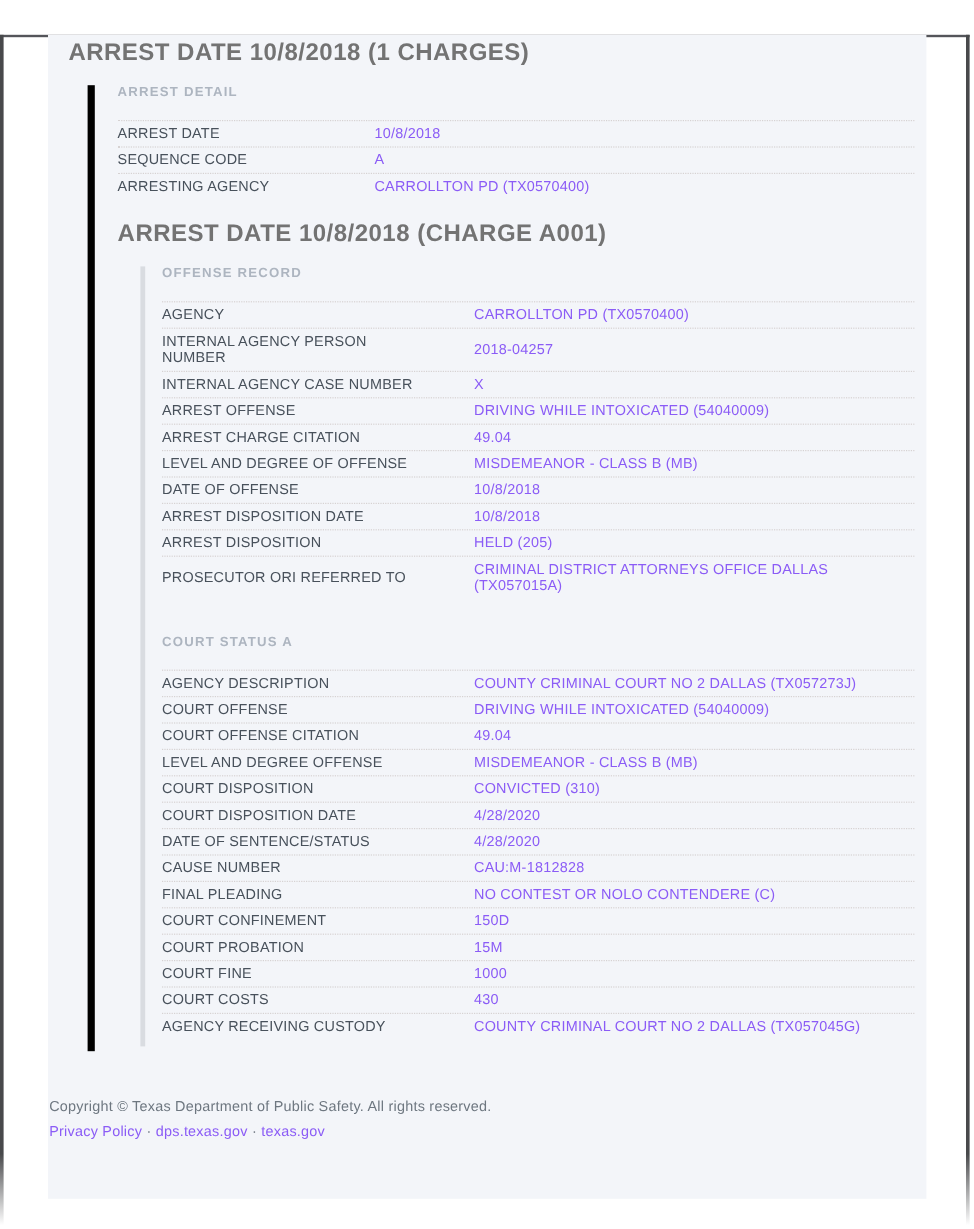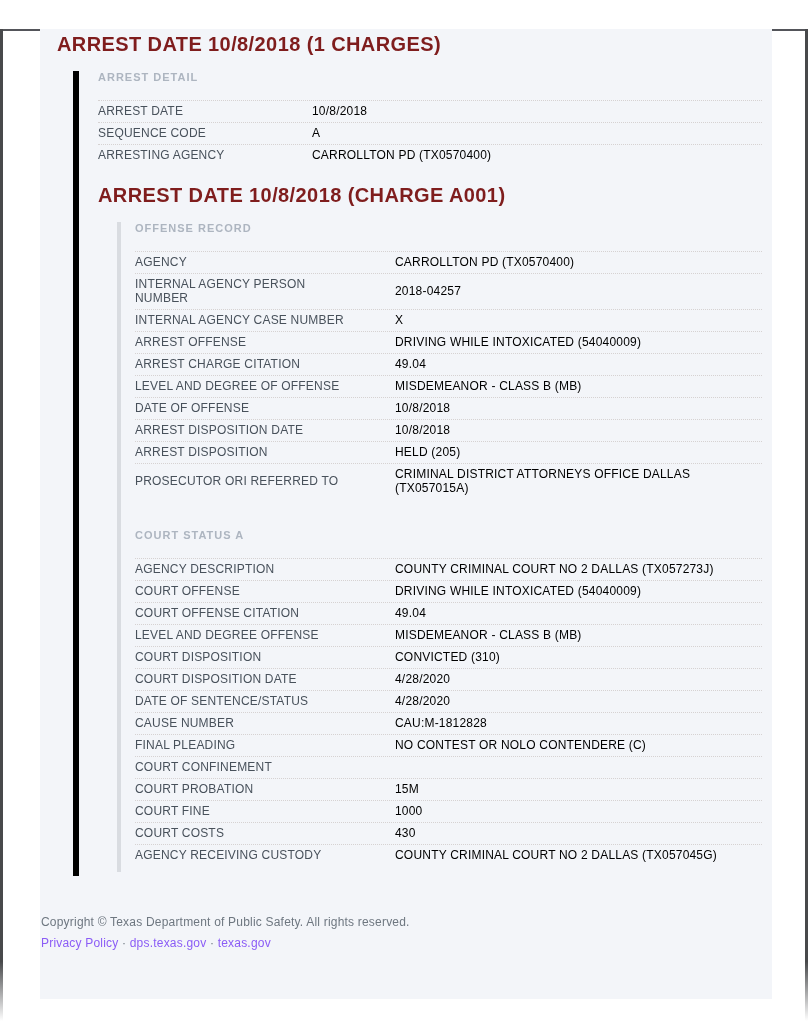--- a/index.html
+++ b/index.html
@@ -36,21 +36,21 @@
     padding: 2px 0 0 0;
     overflow: hidden;
   }
 
   .heading {
     margin: 0 0 0 17px;
     font-size: 20px;
     line-height: 26px;
     font-weight: 600;
     letter-spacing: 0.4px;
-    color: #7f1d1d;
+    color: #737373;
   }
   .heading.charge { margin: 16px 0 0 0; }
 
   .section-outer {
     margin: 6px 10px 0 33px;
     border-left: 6px solid #000000;
     padding: 0 0 4px 19px;
   }
   .section-inner {
     margin: 12px 0 0 19px;
@@ -74,21 +74,21 @@
     grid-template-columns: 214px 1fr;
     padding: 3px 0 4px 0;
     border-top: 1px dotted #d6d2d2;
     font-size: 12px;
     line-height: 14px;
     letter-spacing: 0.2px;
     align-items: center;
   }
   .kv-narrow .row { grid-template-columns: 215px 1fr; column-gap: 8px; gap: 45px; }
   .lbl { color: #48515b; }
-  .val { color: #000000; }
+  .val { color: #8b5cf6; }
 
   .page-footer {
     margin: 36px 0 0 1px;
     font-size: 12px;
     line-height: 21px;
     letter-spacing: 0.2px;
     color: #6e7780;
   }
   .page-footer a {
     color: #8b5cf6;
@@ -205,20 +205,21 @@
             <div class="row">
               <div class="lbl">CAUSE NUMBER</div>
               <div class="val">CAU:M-1812828</div>
             </div>
             <div class="row">
               <div class="lbl">FINAL PLEADING</div>
               <div class="val">NO CONTEST OR NOLO CONTENDERE (C)</div>
             </div>
             <div class="row">
               <div class="lbl">COURT CONFINEMENT</div>
+              <div class="val">150D</div>
             </div>
             <div class="row">
               <div class="lbl">COURT PROBATION</div>
               <div class="val">15M</div>
             </div>
             <div class="row">
               <div class="lbl">COURT FINE</div>
               <div class="val">1000</div>
             </div>
             <div class="row">

